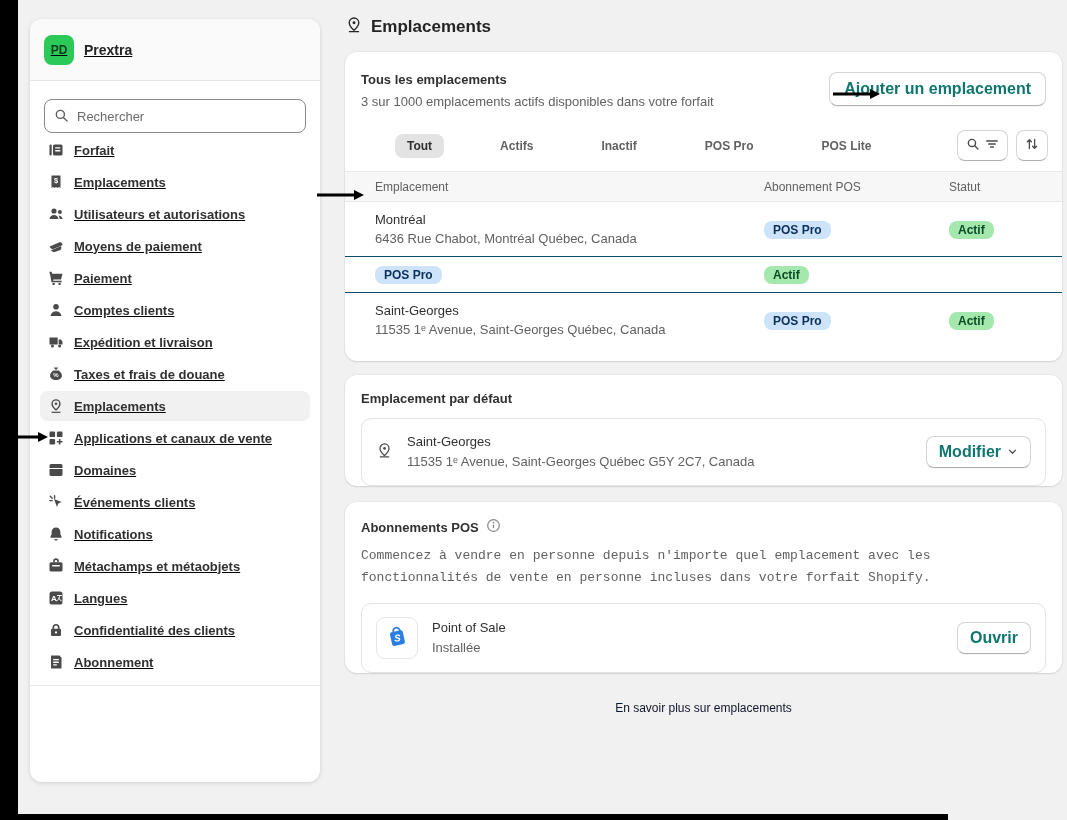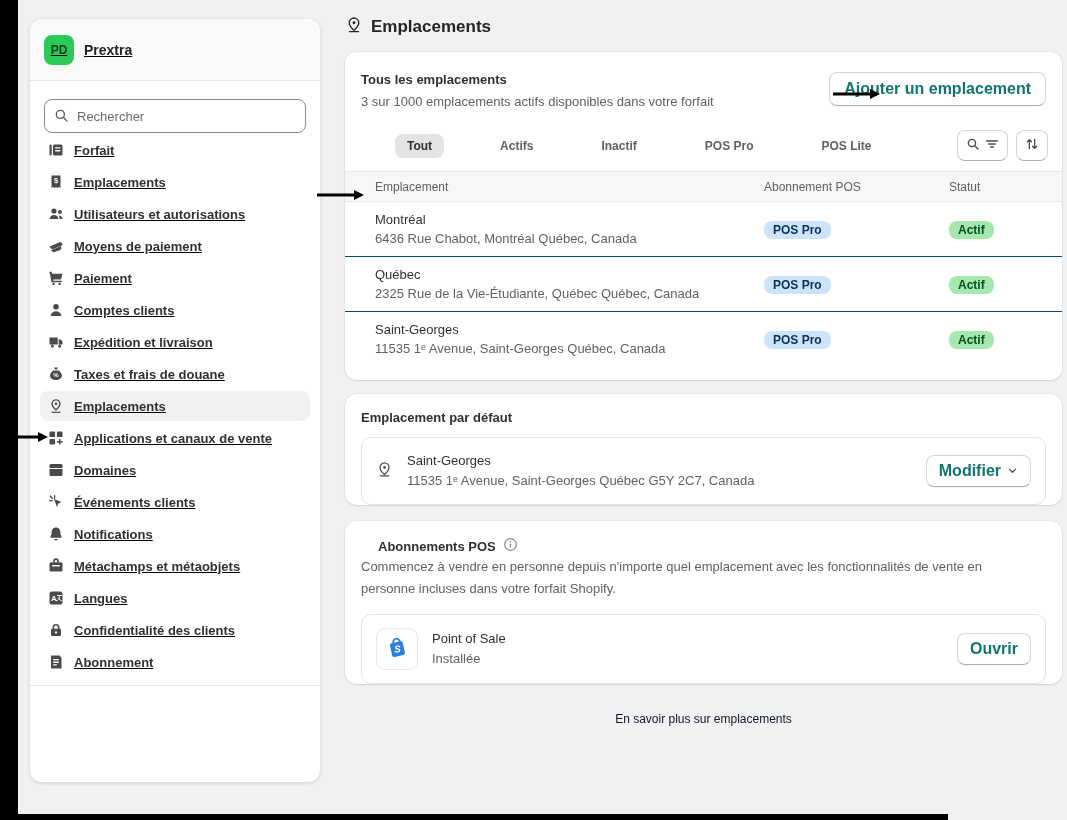--- a/index.html
+++ b/index.html
@@ -74,23 +74,23 @@
 
   .inner-box { margin:12px 16px 16px; border:1px solid #e3e3e3; border-radius:10px;
                padding:13px 14px; display:flex; align-items:center; gap:14px; }
   .inner-box .grow { flex:1; }
   .ib-name { font-size:13px; color:#303030; line-height:20px; }
   .ib-sub { font-size:13px; color:#616161; line-height:20px; }
 
   .pos-app-icon { width:42px; height:42px; border:1px solid #e6e6e6; border-radius:9px; background:#fff;
                   display:flex; align-items:center; justify-content:center; flex:none; }
 
-  .title-with-icon { display:flex; align-items:center; gap:7px;margin-left:17px; }
+  .title-with-icon { display:flex; align-items:center; gap:7px; }
   .card-body-pad { padding:16px 16px 0; }
-  .card-para { margin-top:0; font-size:13px; color:#616161; line-height:22px; }
+  .card-para { margin-top:8px; font-size:13px; color:#616161; line-height:22px;font-family:Liberation Mono, monospace; }
 
   .footer-link { margin-top:28px; text-align:center; font-size:12px; font-weight:400; color:#0f172a; cursor:pointer; }
 
   
   .annotation-arrow { position:absolute; width:48px; height:12px; }
 </style>
 </head>
 <body>
 
 <div class="stage">
@@ -343,24 +343,20 @@
       <div id="rows">
           <div class="trow">
             <div>
               <div class="loc-name">Montréal</div>
               <div class="loc-addr">6436 Rue Chabot, Montréal Québec, Canada</div>
             </div>
             <div><span class="badge info">POS Pro</span></div>
             <div><span class="badge success">Actif</span></div>
           </div>
           <div class="trow">
-            <div>
-              <div class="loc-name">Québec</div>
-              <div class="loc-addr">2325 Rue de la Vie-Étudiante, Québec Québec, Canada</div>
-            </div>
             <div><span class="badge info">POS Pro</span></div>
             <div><span class="badge success">Actif</span></div>
           </div>
           <div class="trow">
             <div>
               <div class="loc-name">Saint-Georges</div>
               <div class="loc-addr">11535 1ᵉ Avenue, Saint-Georges Québec, Canada</div>
             </div>
             <div><span class="badge info">POS Pro</span></div>
             <div><span class="badge success">Actif</span></div>

